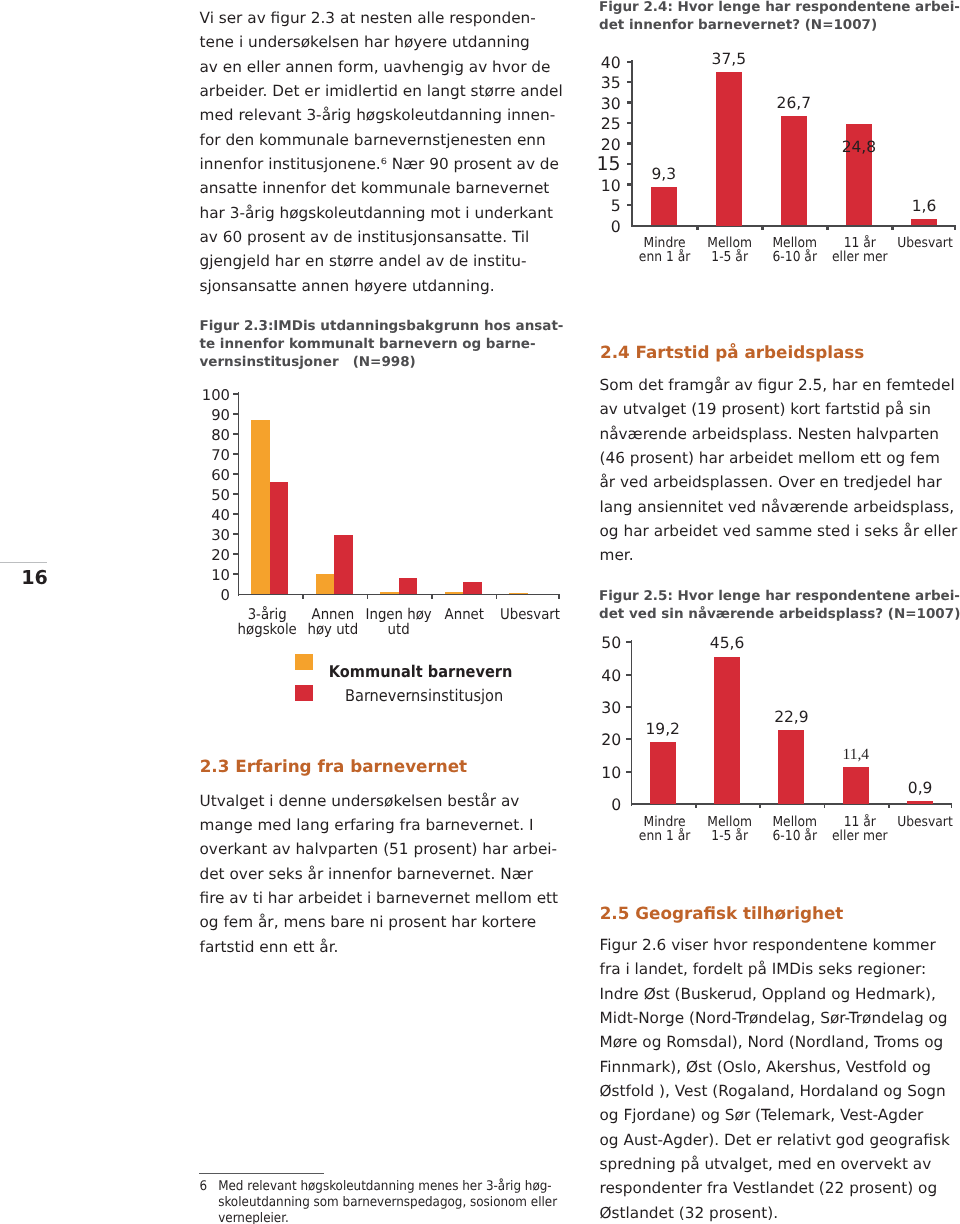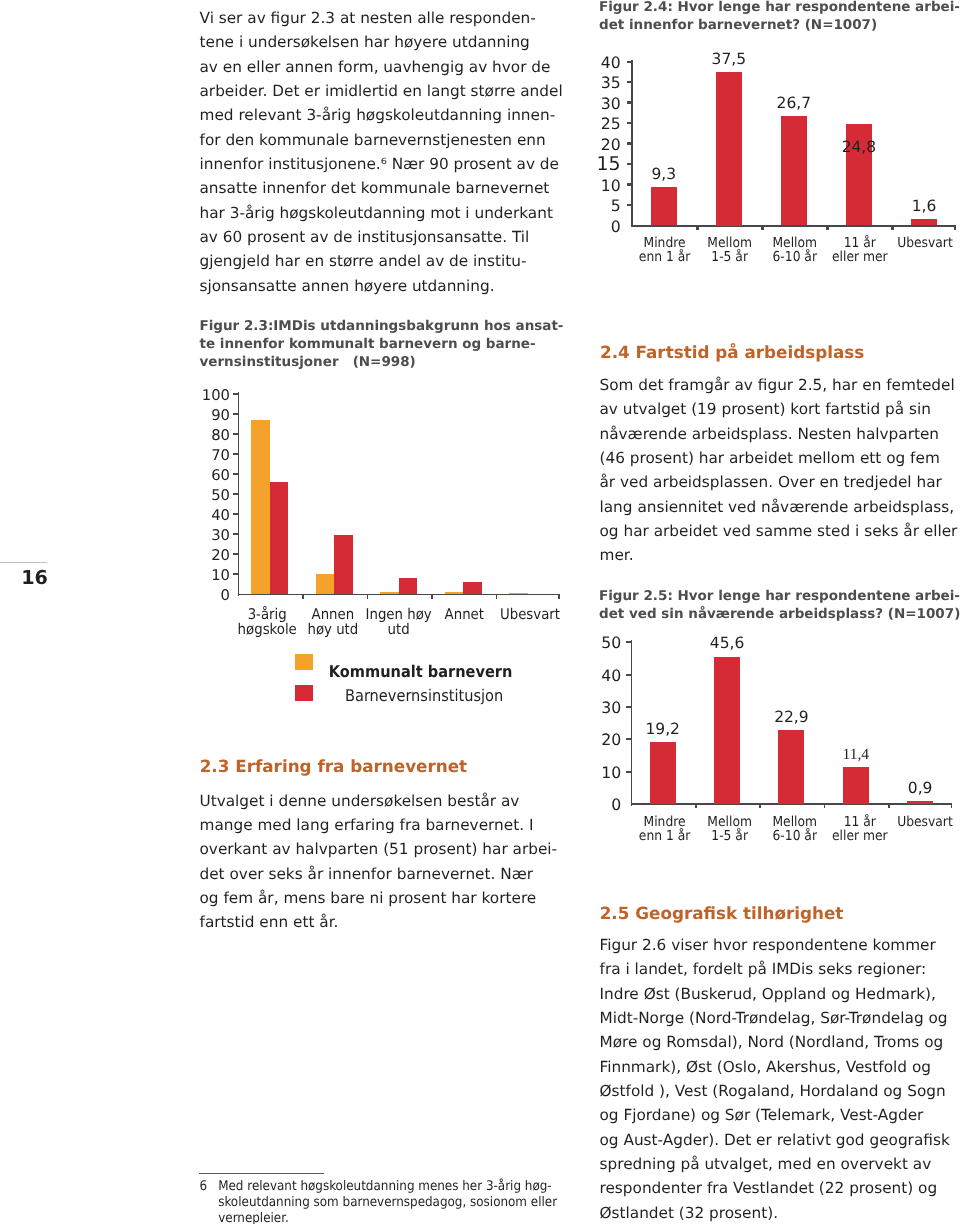--- a/index.html
+++ b/index.html
@@ -121,20 +121,21 @@
       <div class="legend-swatch" style="left:95.2px;top:35.3px;width:17.4px;height:16.2px;background:#d52b37;"></div>
       <div class="legend-text" style="left:145px;top:37.5px;">Barnevernsinstitusjon</div>
     </div>
 
   <div class="abs secheading" style="left:199.7px;top:754.2px;">2.3 Erfaring fra barnevernet</div>
   <div class="abs bodytext" style="left:199.5px;top:788.5px;">
       <div>Utvalget i denne undersøkelsen består av</div>
       <div>mange med lang erfaring fra barnevernet. I</div>
       <div>overkant av halvparten (51 prosent) har arbei-</div>
       <div>det over seks år innenfor barnevernet. Nær</div>
+      <div>fire av ti har arbeidet i barnevernet mellom ett</div>
       <div>og fem år, mens bare ni prosent har kortere</div>
       <div>fartstid enn ett år.</div>
     </div>
 
   <div class="abs fnrule" style="left:199.4px;top:1172.6px;width:125px;"></div>
   <div class="abs footnote" style="left:199.6px;top:1179px;">
       <div>6</div>
     </div>
   <div class="abs footnote" style="left:218.2px;top:1179px;">
       <div>Med relevant høgskoleutdanning menes her 3-årig høg-</div>

